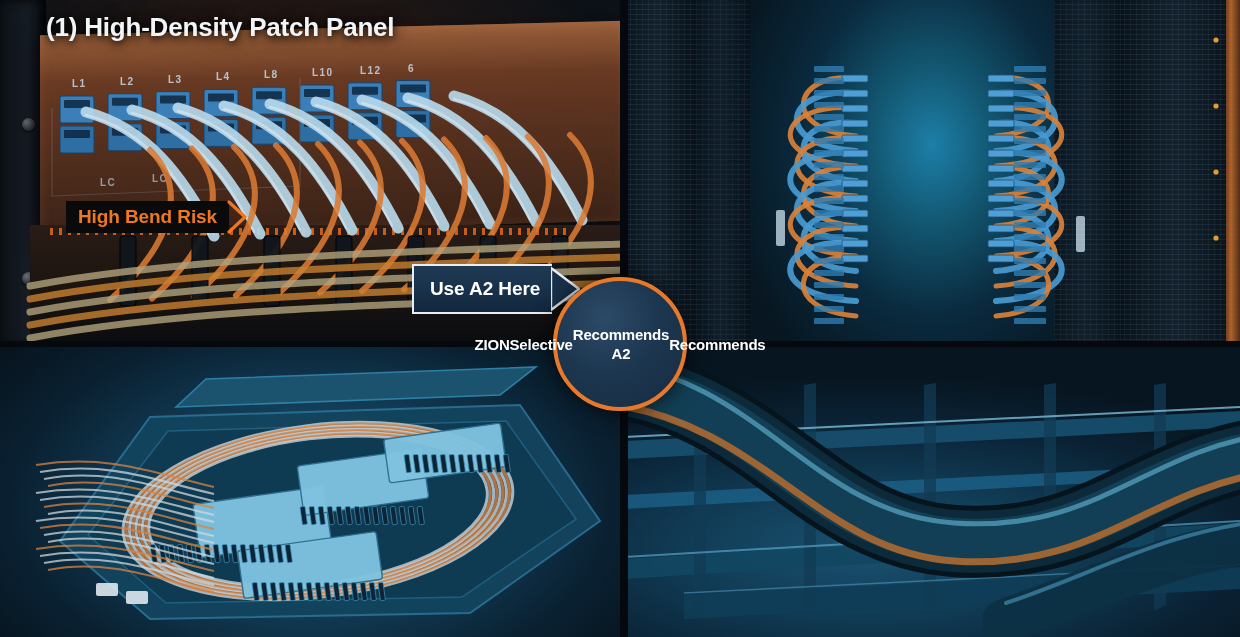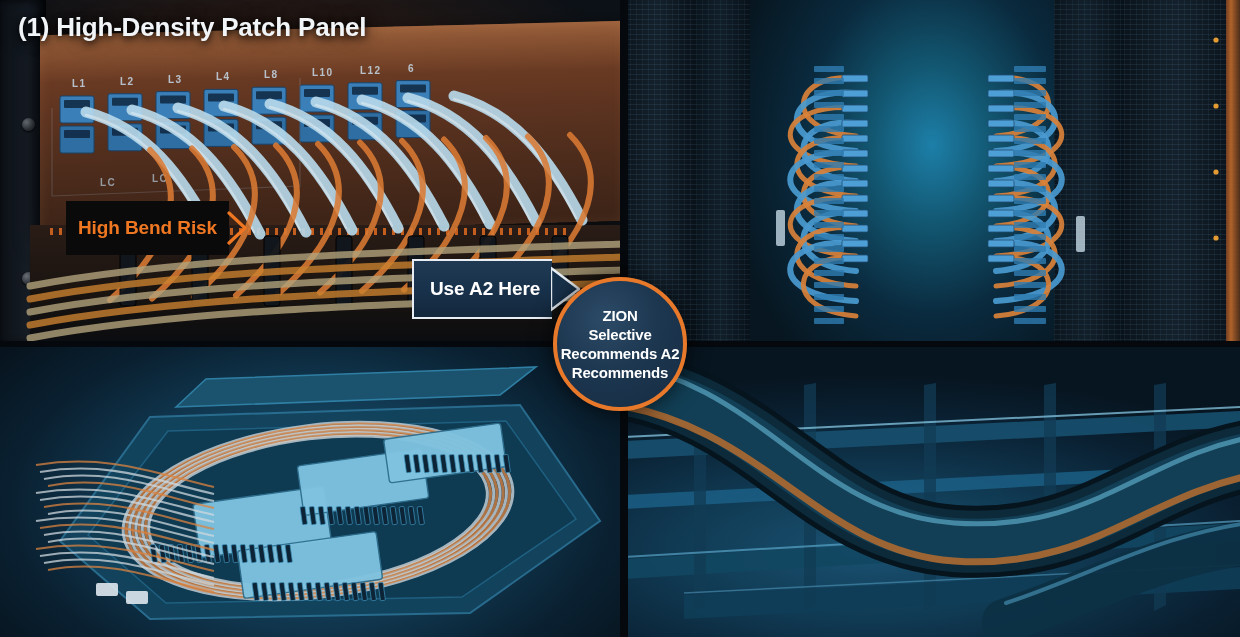--- a/index.html
+++ b/index.html
@@ -61,31 +61,32 @@
   
   .panel-title {
     position: absolute;
     z-index: 30;
     color: #f2f5f8;
     font-size: 26px;
     font-weight: bold;
     letter-spacing: -0.2px;
     text-shadow: 0 2px 7px rgba(0,0,0,.95), 0 0 18px rgba(0,0,0,.8);
     white-space: nowrap;
+    margin-left: 28px;
   }
   #title-1 { left: 18px;  top: 12px; }
 
   
   .risk-tag {
     position: absolute;
     z-index: 32;
     display: flex;
     align-items: center;
     height: 30px;
-    padding: 12px 12px;
+    padding: 1px 12px;
     background: #0a0a0a;
     font-size: 19px;
     font-weight: bold;
     white-space: nowrap;
     letter-spacing: -0.1px;
   }
   .risk-tag.high { color: #ef7722; }
   .risk-chev {
     position: absolute;
     right: -20px;
@@ -104,21 +105,21 @@
     display: flex;
     align-items: center;
   }
   .arrow-shape {
     position: relative;
     display: flex;
     align-items: center;
     height: 46px;
   }
   .arrow-body {
-    height: 60px;
+    height: 50px;
     display: flex;
     align-items: center;
     padding: 0 12px 0 16px;
     background: linear-gradient(180deg, #203a54 0%, #18314a 55%, #13273c 100%);
     border: 2px solid #e8eef4;
     border-right: none;
     box-sizing: border-box;
     color: #ffffff;
     font-size: 19px;
     font-weight: bold;
@@ -138,21 +139,21 @@
     z-index: 50;
     left: 553px;
     top: 277px;
     width: 134px;
     height: 134px;
     border-radius: 50%;
     background: radial-gradient(circle at 38% 30%, #2c4a67 0%, #1d3750 45%, #152b42 100%);
     border: 4px solid #e8792a;
     box-sizing: border-box;
     display: flex;
-    flex-direction: column;
+    flex-direction: row;
     align-items: center;
     justify-content: center;
     box-shadow: 0 0 22px rgba(0,0,0,.7);
   }
   #center-badge .badge-line {
     color: #ffffff;
     font-size: 15px;
     font-weight: bold;
     line-height: 19px;
     text-align: center;

